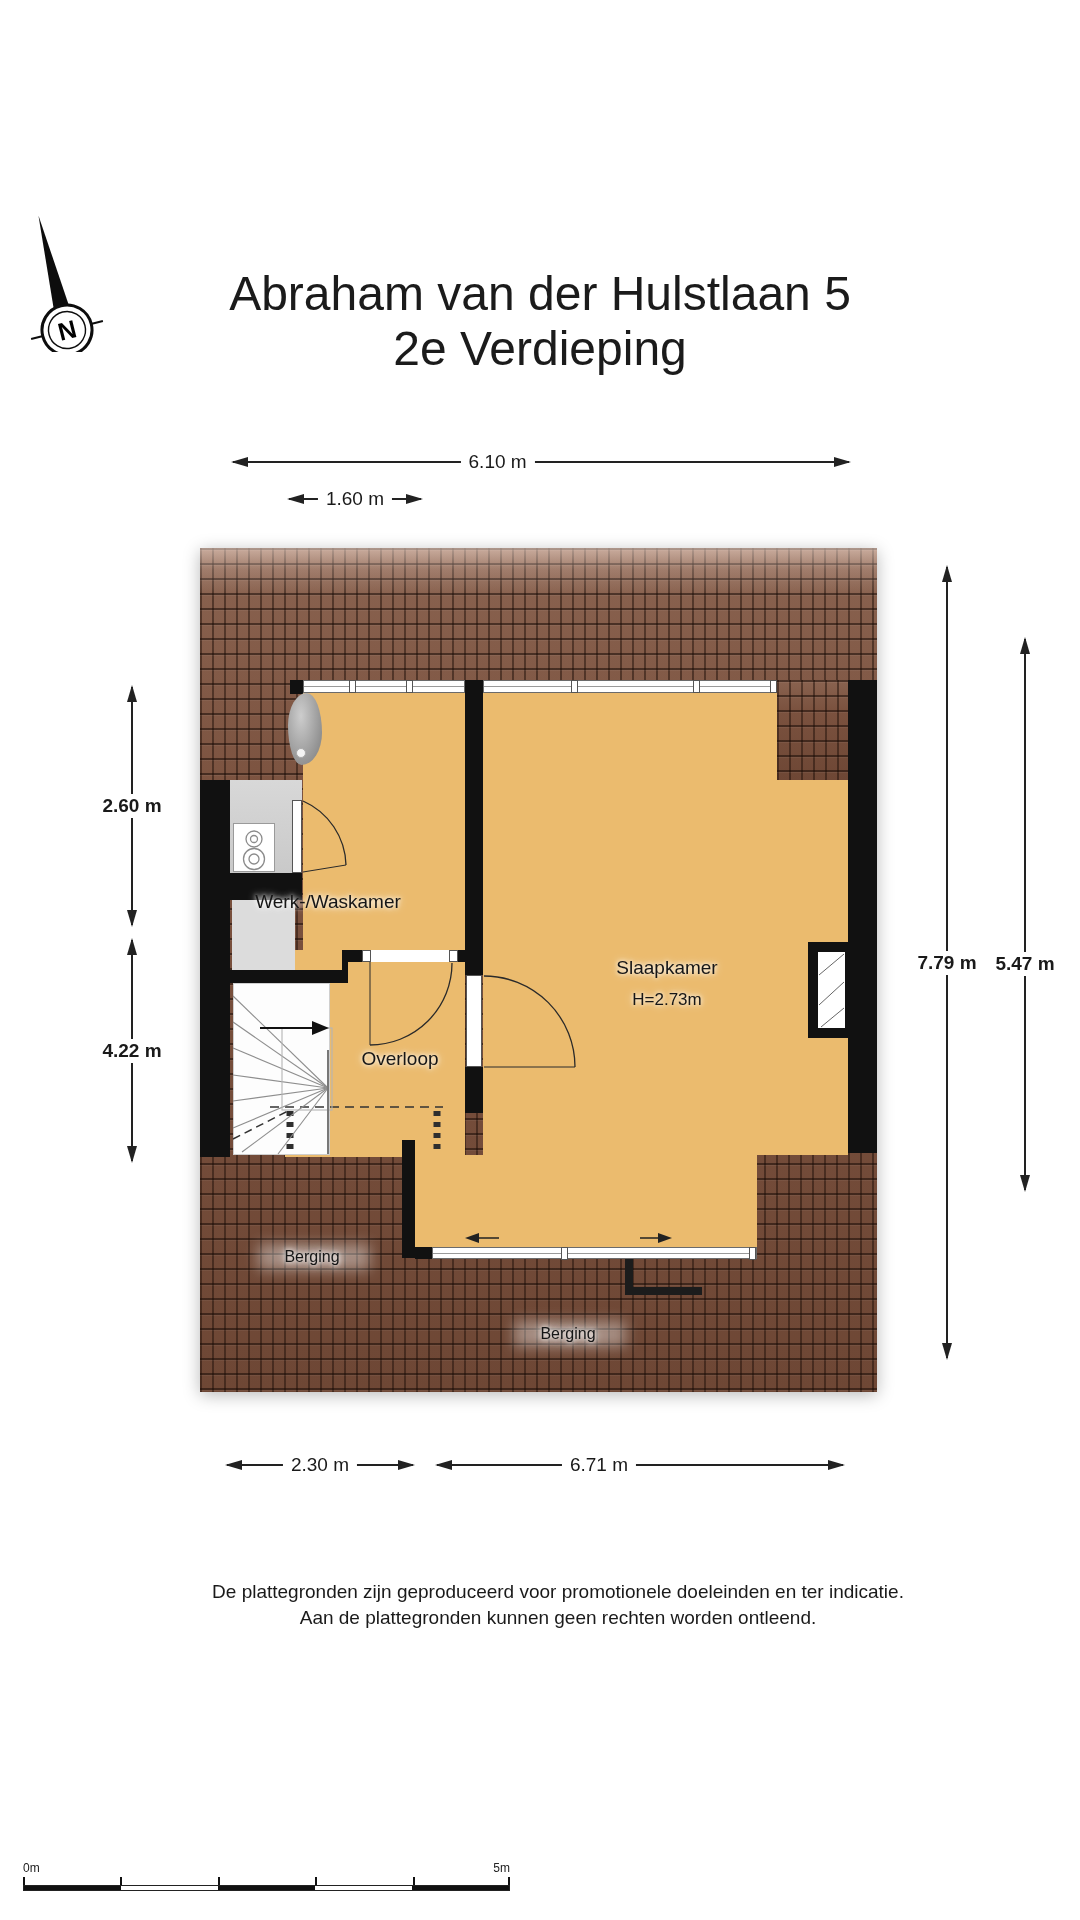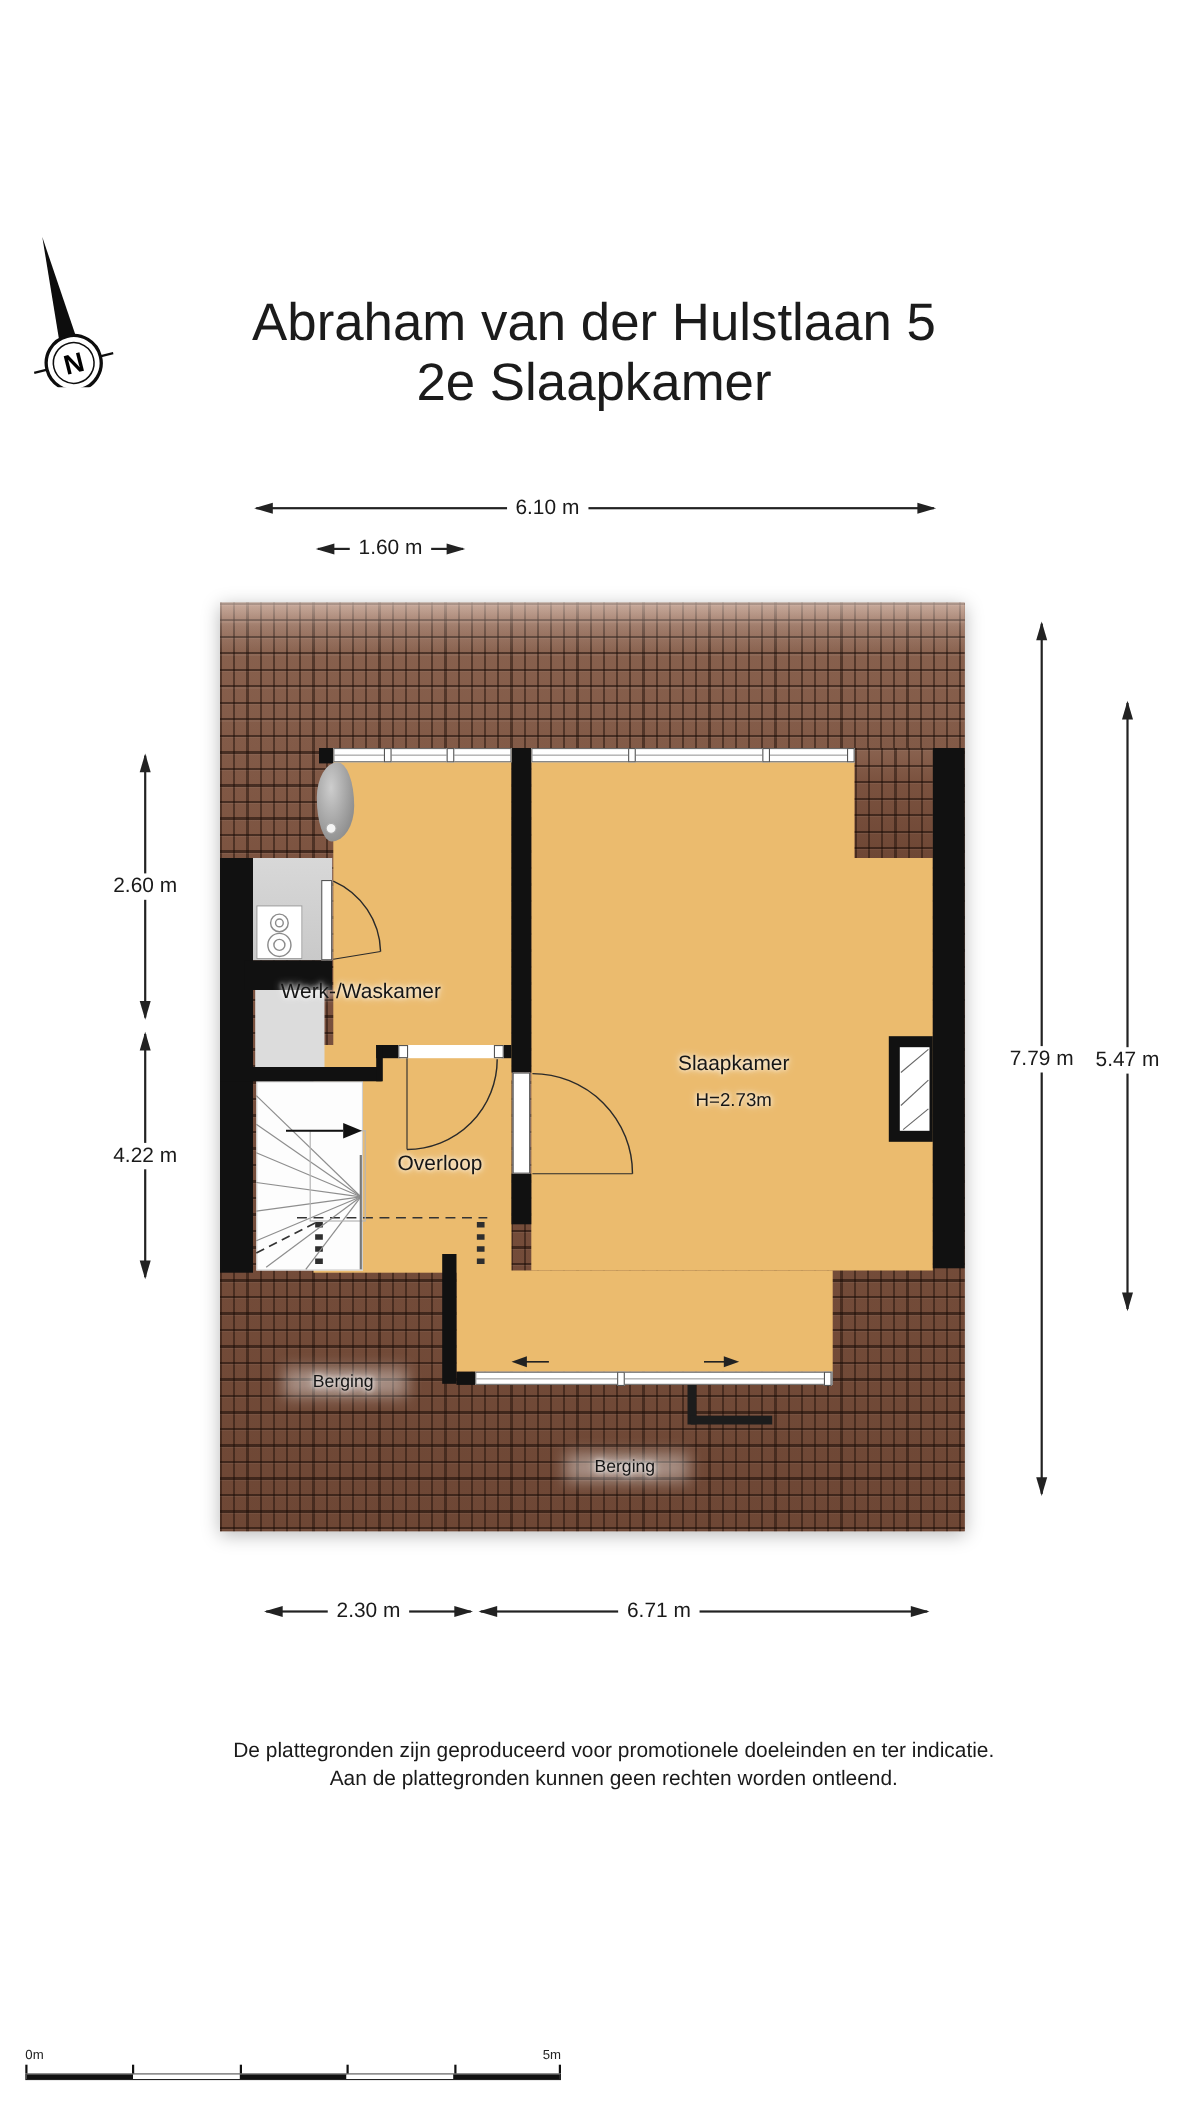--- a/index.html
+++ b/index.html
@@ -9,21 +9,21 @@
     overflow:hidden;
   }
   .abs{position:absolute;}
   
   .title{position:absolute;left:0;top:266px;width:1080px;text-align:center;
          font-size:48px;line-height:55px;color:#1b1b1b;}
   
   .dim{position:absolute;}
   .dim-h{height:12px;}
   .dim-h .dim-line{position:absolute;left:2px;right:2px;top:5px;height:2px;background:#222;}
-  .dim-v{width:12px;}
+  .dim-v{width:12px;font-weight:bold;}
   .dim-v .dim-line{position:absolute;top:2px;bottom:2px;left:5px;width:2px;background:#222;}
   .ah{position:absolute;width:0;height:0;}
   .ah-l{left:0;top:1px;border-right:17px solid #222;border-top:5px solid transparent;border-bottom:5px solid transparent;}
   .ah-r{right:0;top:1px;border-left:17px solid #222;border-top:5px solid transparent;border-bottom:5px solid transparent;}
   .ah-u{top:0;left:1px;border-bottom:17px solid #222;border-left:5px solid transparent;border-right:5px solid transparent;}
   .ah-d{bottom:0;left:1px;border-top:17px solid #222;border-left:5px solid transparent;border-right:5px solid transparent;}
   .dim-label{position:absolute;left:50%;top:50%;transform:translate(-50%,-50%);
              background:#fff;padding:1px 8px;font-size:19px;white-space:nowrap;color:#1a1a1a;}
   
   .plan{position:absolute;left:200px;top:548px;width:677px;height:844px;
@@ -74,21 +74,21 @@
     <polygon points="49,148 61,148 55,116" fill="#0d0d0d"></polygon>
     <line x1="18" y1="128" x2="92" y2="128" stroke="#0d0d0d" stroke-width="2"></line>
     <circle cx="55" cy="128" r="25" fill="#ffffff" stroke="#0d0d0d" stroke-width="3"></circle>
     <circle cx="55" cy="128" r="18.5" fill="none" stroke="#0d0d0d" stroke-width="1.4"></circle>
     <text x="55" y="137" text-anchor="middle" font-size="25" font-weight="bold" font-family="Liberation Sans, sans-serif">N</text>
   </g>
 </svg>
 
 <div class="title">
   <div>Abraham van der Hulstlaan 5</div>
-  <div>2e Slaapkamer</div>
+  <div>2e Verdieping</div>
 </div>
 
 <div class="dim dim-h" style="left:231px;top:456px;width:620px">
   <div class="dim-line"></div>
   <div class="ah ah-l"></div>
   <div class="ah ah-r"></div>
   <span class="dim-label" style="left:43%">6.10 m</span>
 </div>
 <div class="dim dim-h" style="left:287px;top:493px;width:136px">
   <div class="dim-line"></div>
@@ -113,21 +113,21 @@
   <div class="ah ah-u"></div>
   <div class="ah ah-d"></div>
   <span class="dim-label" style="top:50%">7.79 m</span>
 </div>
 <div class="dim dim-v" style="left:1019px;top:637px;height:555px">
   <div class="dim-line"></div>
   <div class="ah ah-u"></div>
   <div class="ah ah-d"></div>
   <span class="dim-label" style="top:59%">5.47 m</span>
 </div>
-<div class="dim dim-h" style="left:240px;top:1459px;width:190px">
+<div class="dim dim-h" style="left:225px;top:1459px;width:190px">
   <div class="dim-line"></div>
   <div class="ah ah-l"></div>
   <div class="ah ah-r"></div>
   <span class="dim-label">2.30 m</span>
 </div>
 <div class="dim dim-h" style="left:435px;top:1459px;width:410px">
   <div class="dim-line"></div>
   <div class="ah ah-l"></div>
   <div class="ah ah-r"></div>
   <span class="dim-label" style="left:40%">6.71 m</span>

